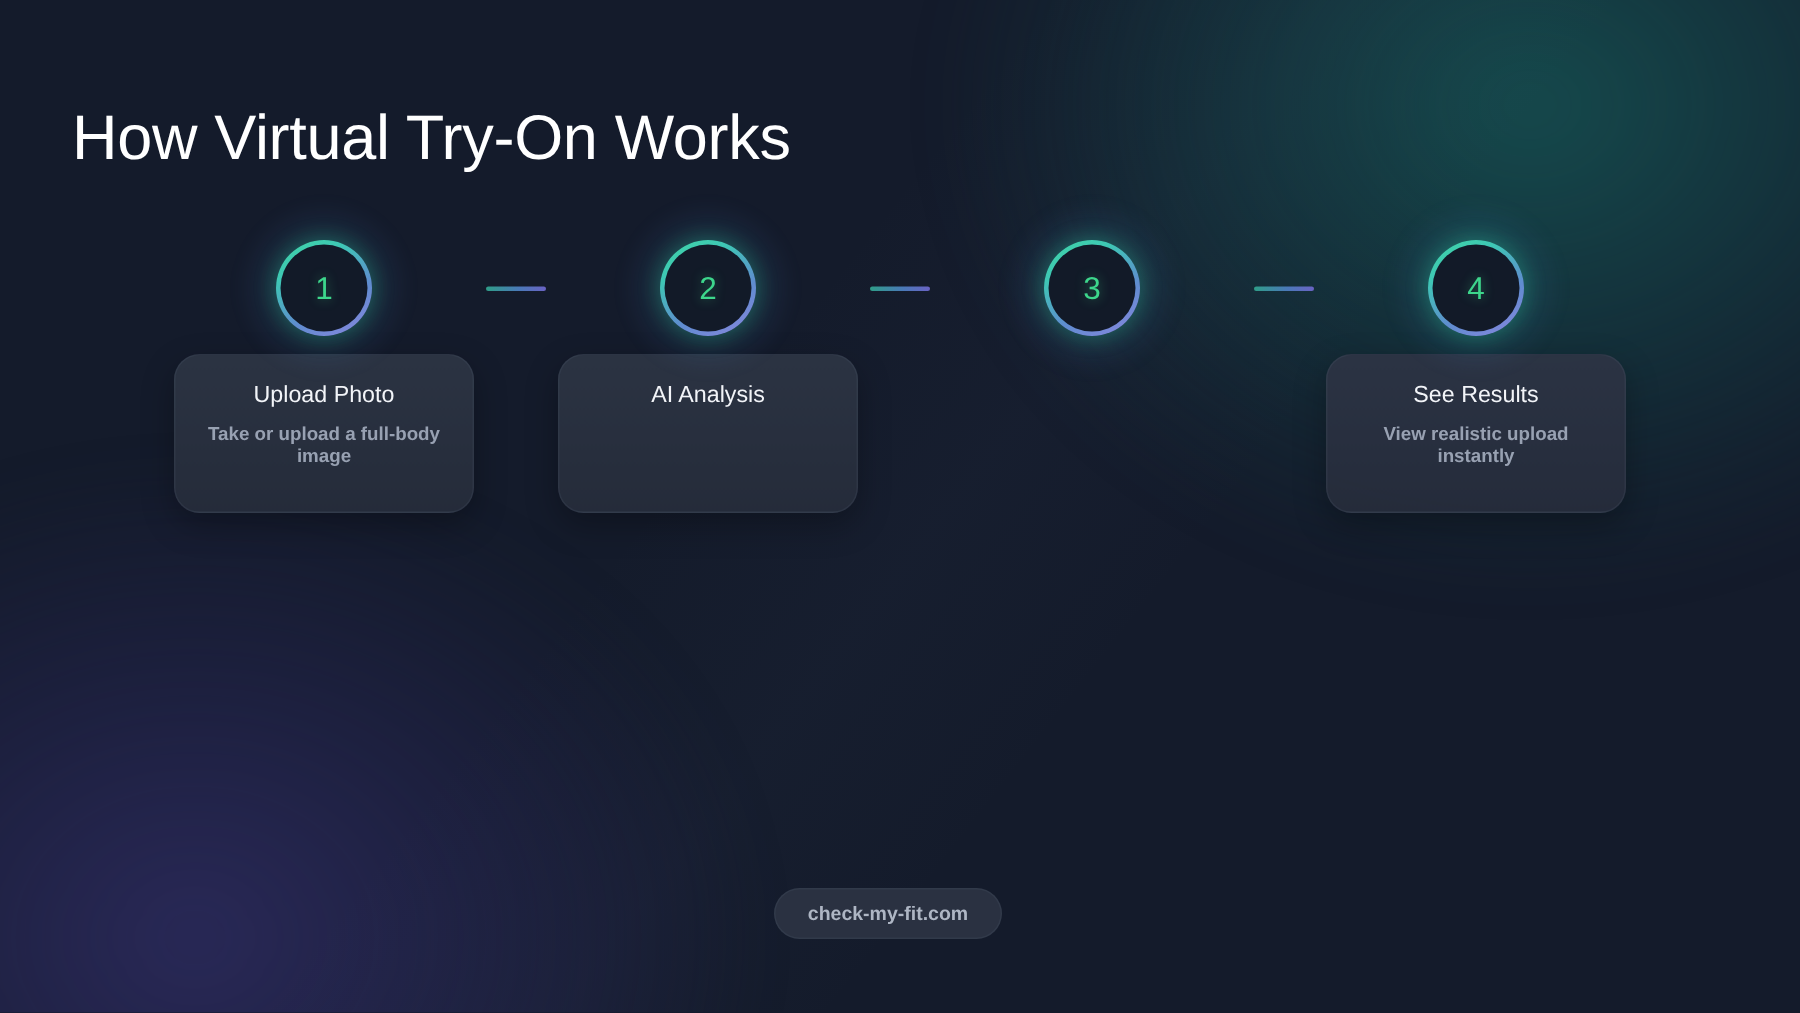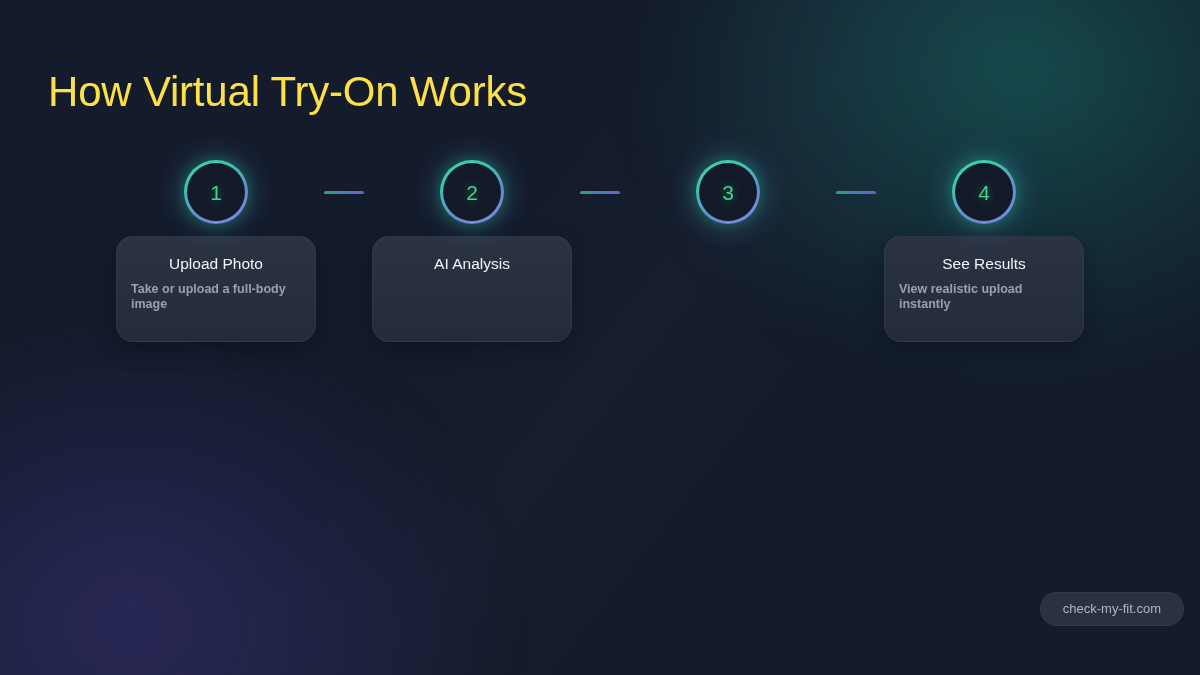--- a/index.html
+++ b/index.html
@@ -53,21 +53,21 @@
                rgba(255,255,255,0) 63%);
   }
 
   
   .page-title {
     position:absolute;
     left:48px; top:68px;
     font-size:42px;
     font-weight:400;
     letter-spacing:-0.2px;
-    color:#fde047;
+    color:#ffffff;
     white-space:nowrap;
   }
 
   
   .steps-row {
     position:absolute;
     left:0; right:0;
     top:160px;
     display:flex;
     justify-content:center;
@@ -133,21 +133,21 @@
     min-height:92px;
     padding:18px 14px 18px;
     border-radius:17px;
     background:linear-gradient(180deg, rgba(45,52,68,0.96) 0%, rgba(38,44,59,0.96) 100%);
     border:1px solid rgba(120,134,160,0.10);
     box-shadow:0 8px 22px rgba(0,0,0,0.28);
     display:flex;
     flex-direction:column;
     align-items:center;
     justify-content:flex-start;
-    text-align:left;
+    text-align:center;
   }
 
   .step-card.tall { min-height:106px; }
 
   .step-title {
     font-size:15.5px;
     font-weight:400;
     color:#f2f4f8;
     line-height:1.2;
     margin-bottom:8px;
@@ -175,21 +175,22 @@
     border-radius:2px;
     background:linear-gradient(90deg,#2f9d88 0%, #4a79b8 55%, #6a63c4 100%);
   }
 
   
   .footer-badge-wrap {
     position:absolute;
     left:0; right:16px;
     top:592px;
     display:flex;
-    justify-content:flex-end;
+    justify-content:center;
+    font-weight:bold;
   }
 
   .footer-badge {
     padding:9px 22px 10px;
     border-radius:20px;
     background:rgba(44,51,67,0.92);
     border:1px solid rgba(120,134,160,0.10);
     font-size:13px;
     color:#aeb6c4;
     line-height:1;

